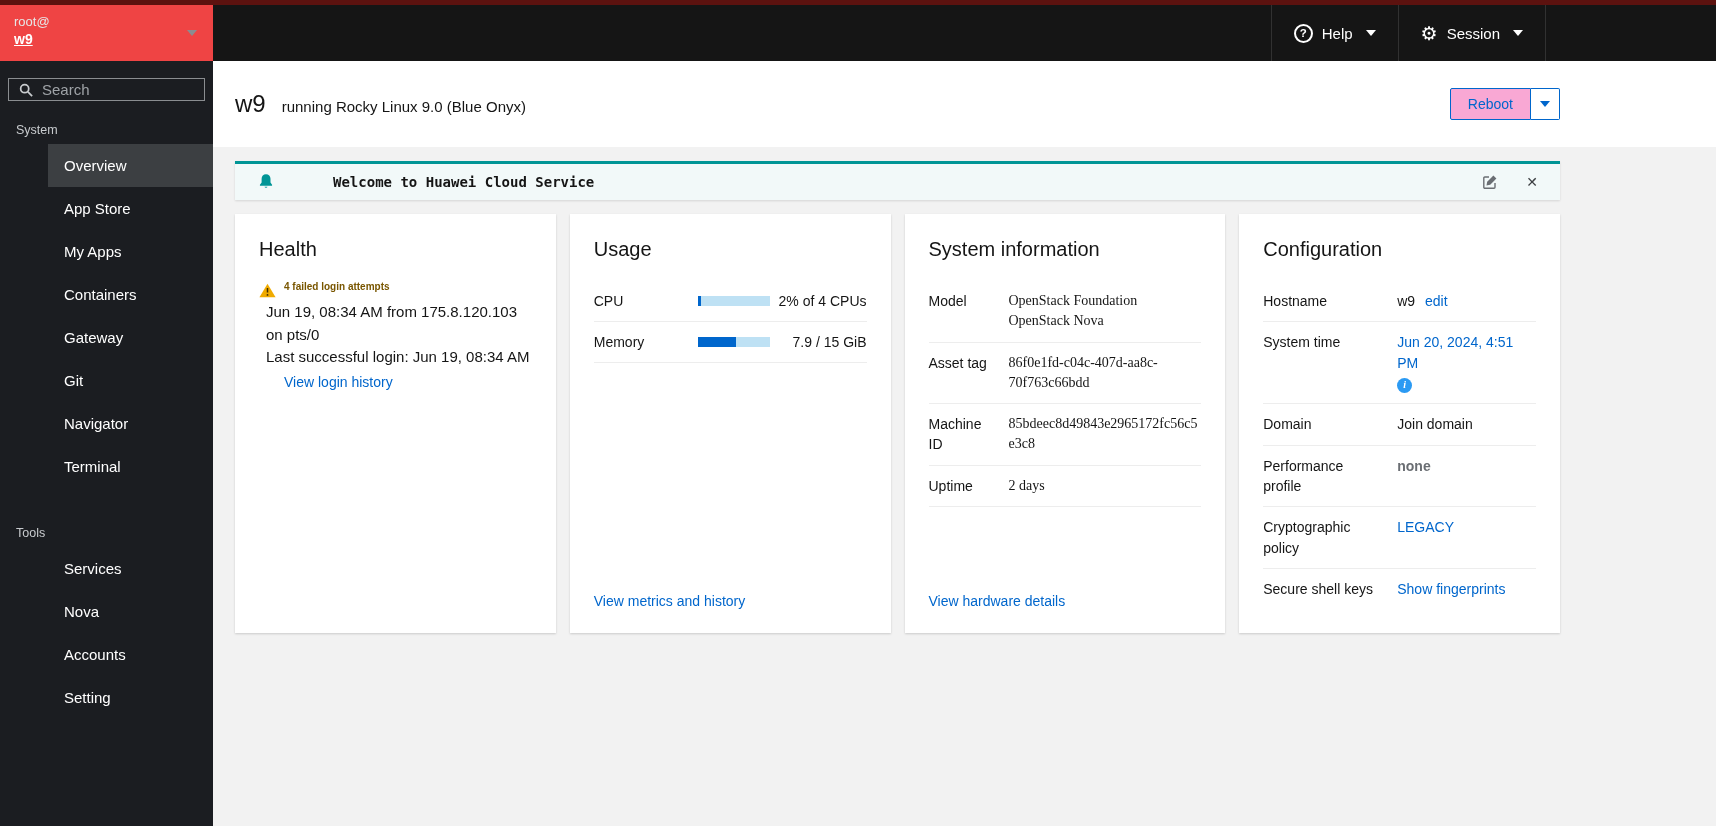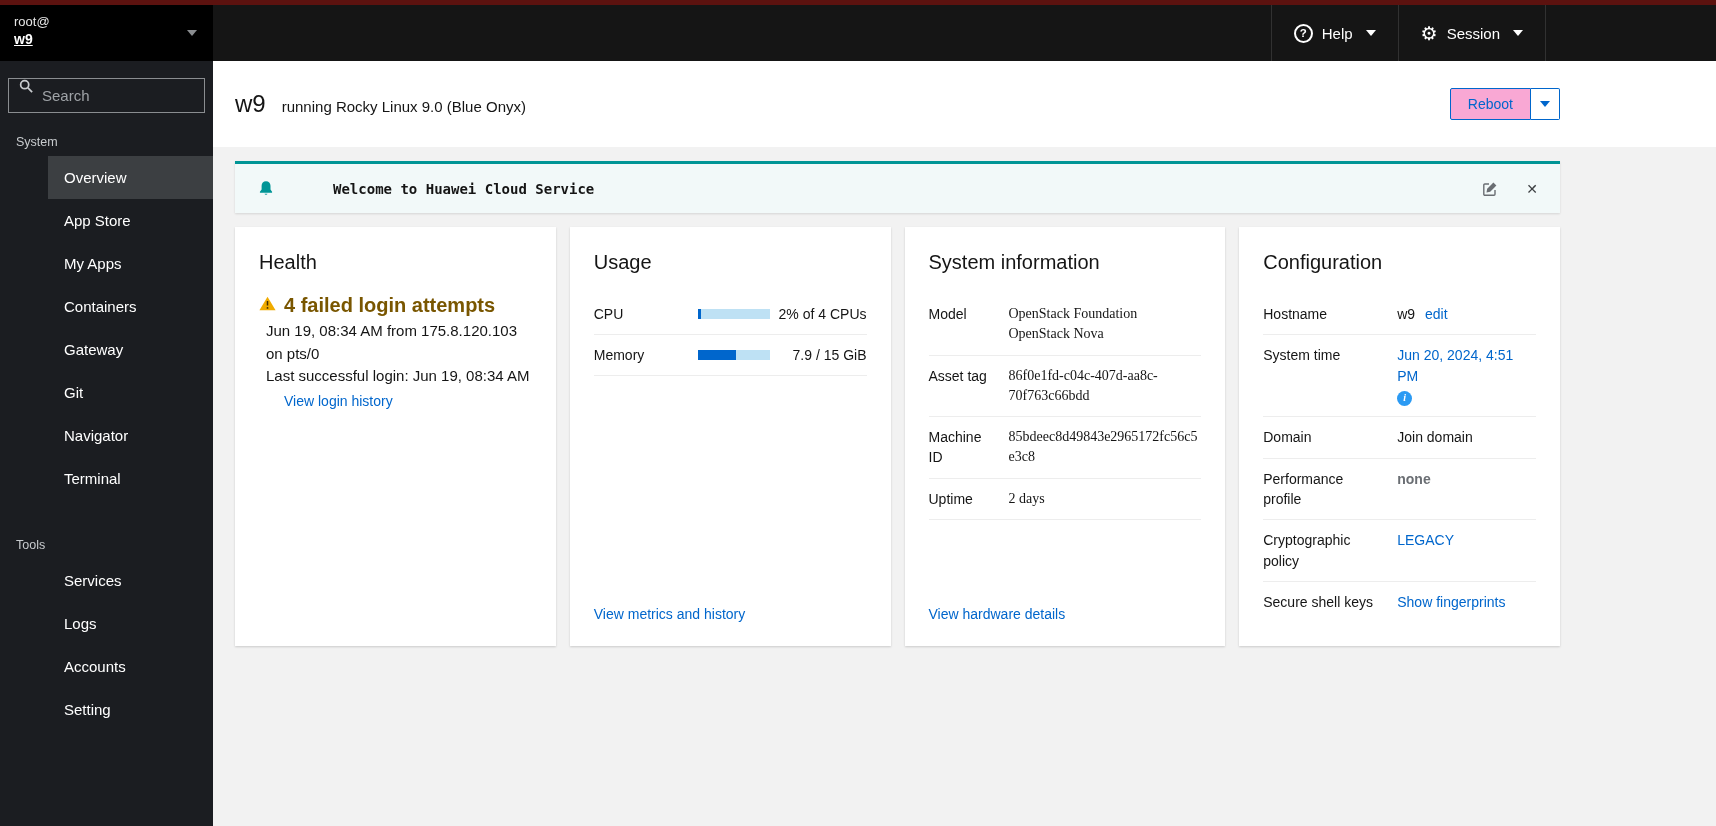--- a/index.html
+++ b/index.html
@@ -8,27 +8,27 @@
     font-family: "Liberation Sans", sans-serif;
     background: #f2f2f2;
     color: #151515;
     overflow: hidden;
   }
   .accent-strip { height: 5px; width: 100%; background: #5c120f; }
   .app { display: flex; height: 821px; }
 
   
   .sidebar { width: 213px; background: #1b1d21; flex-shrink: 0; display: flex; flex-direction: column; }
-  .userbox { height: 56px; background: #000000; color: #fff; padding: 9px 14px; position: relative; cursor: pointer; }
+  .userbox { height: 56px; background: #ef4444; color: #fff; padding: 9px 14px; position: relative; cursor: pointer; }
   .userbox .line1 { font-size: 13px; color: #e6e6e6; }
   .userbox .line2 { font-size: 14px; font-weight: bold; text-decoration: underline; margin-top: 2px; }
   .caret { display: inline-block; width: 0; height: 0; border-left: 5px solid transparent; border-right: 5px solid transparent; border-top: 6px solid #8a8d90; }
   .userbox .caret { position: absolute; right: 16px; top: 25px; }
   .search-wrap { padding: 17px 8px 8px; }
-  .search-box { display: flex; gap: 9px; border: 1px solid #8a8d90; background: transparent; padding: 0 10px; height: 35px; }
+  .search-box { display: flex; align-items: center; gap: 9px; border: 1px solid #8a8d90; background: transparent; padding: 0 10px; height: 23px; }
   .search-box input { background: transparent; border: none; outline: none; color: #fff; font-size: 15px; width: 100%; }
   .search-box input::placeholder { color: #9fa3a7; }
   .nav-section-label { color: #c8cbce; font-size: 12.5px; padding: 14px 16px 7px; }
   .nav-section-label.second { margin-top: 24px; }
   .nav-item { color: #fff; font-size: 15px; padding: 13px 16px; cursor: pointer; margin-left: 48px; }
   .nav-item.active { background: #3c3f42; }
 
   
   .main { flex: 1; display: flex; flex-direction: column; min-width: 0; }
 
@@ -45,36 +45,36 @@
   .host-title { font-size: 24px; font-weight: 400; }
   .host-os { font-size: 15px; }
   .split-btn { display: flex; }
   .btn-reboot { background: #f9a8d4; border: 1px solid #0066cc; color: #0066cc; font-size: 14px; padding: 7px 17px; cursor: pointer; border-radius: 2px 0 0 2px; font-family: "Liberation Sans", sans-serif; }
   .btn-reboot-caret { background: #fff; border: 1px solid #0066cc; border-left: none; padding: 0 9px; display: flex; align-items: center; cursor: pointer; border-radius: 0 2px 2px 0; }
   .btn-reboot-caret .caret { border-top-color: #0066cc; }
 
   .content { flex: 1; padding: 14px 0 0 22px; overflow: hidden; }
 
   
-  .banner { width: 1325px; height: 52px; background: #f2f9f9; border-top: 3px solid #009596; box-shadow: 0 1px 2px rgba(3,3,3,0.12); display: flex; align-items: center; padding: 0 22px; }
+  .banner { width: 1325px; height: 39px; background: #f2f9f9; border-top: 3px solid #009596; box-shadow: 0 1px 2px rgba(3,3,3,0.12); display: flex; align-items: center; padding: 0 22px; }
   .banner-title { font-family: "DejaVu Sans Mono", monospace; font-weight: bold; font-size: 14px; margin-left: 58px; color: #151515; }
   .banner-actions { margin-left: auto; display: flex; align-items: center; gap: 28px; }
   .icon-btn { background: none; border: none; cursor: pointer; display: flex; align-items: center; padding: 0; }
   .close-glyph { font-size: 14px; color: #3c3f42; }
 
   
   .cards { width: 1325px; margin-top: 14px; display: grid; grid-template-columns: repeat(4, 1fr); gap: 14px; }
   .card { background: #fff; box-shadow: 0 1px 2px 0 rgba(3,3,3,0.16); padding: 24px; min-height: 335px; display: flex; flex-direction: column; }
   .card-title { font-size: 20px; font-weight: 500; margin-bottom: 20px; }
   a.link { color: #0066cc; font-size: 14px; text-decoration: none; cursor: pointer; }
   .bottom-link { margin-top: auto; }
 
   
   .health-warning { display: flex; gap: 8px; align-items: flex-start; }
-  .health-warning-title { font-size: 20px; font-weight: bold; color: #795600; }
+  .health-warning-title { font-size: 10px; font-weight: bold; color: #795600; }
   .health-details { margin-left: 7px; margin-top: 3px; font-size: 15px; line-height: 1.5; }
   .health-link { margin-left: 25px; margin-top: 5px; }
 
   
   .usage-row { display: flex; align-items: center; padding: 12px 0; border-bottom: 1px solid #ededed; font-size: 14px; }
   .usage-label { width: 104px; }
   .usage-bar { width: 72px; height: 10px; background: #bee1f4; }
   .usage-fill { height: 100%; background: #0066cc; min-width: 3px; }
   .usage-value { margin-left: auto; }
 
@@ -124,21 +124,21 @@
     <div class="nav-item">App Store</div>
     <div class="nav-item">My Apps</div>
     <div class="nav-item">Containers</div>
     <div class="nav-item">Gateway</div>
     <div class="nav-item">Git</div>
     <div class="nav-item">Navigator</div>
     <div class="nav-item">Terminal</div>
 
     <div class="nav-section-label second">Tools</div>
     <div class="nav-item">Services</div>
-    <div class="nav-item">Logs</div>
+    <div class="nav-item">Nova</div>
     <div class="nav-item">Accounts</div>
     <div class="nav-item">Setting</div>
   </div>
 
   <div class="main">
 
     <div class="masthead">
       <div class="mast-group">
         <span class="help-circle">?</span>
         <span>Help</span>

